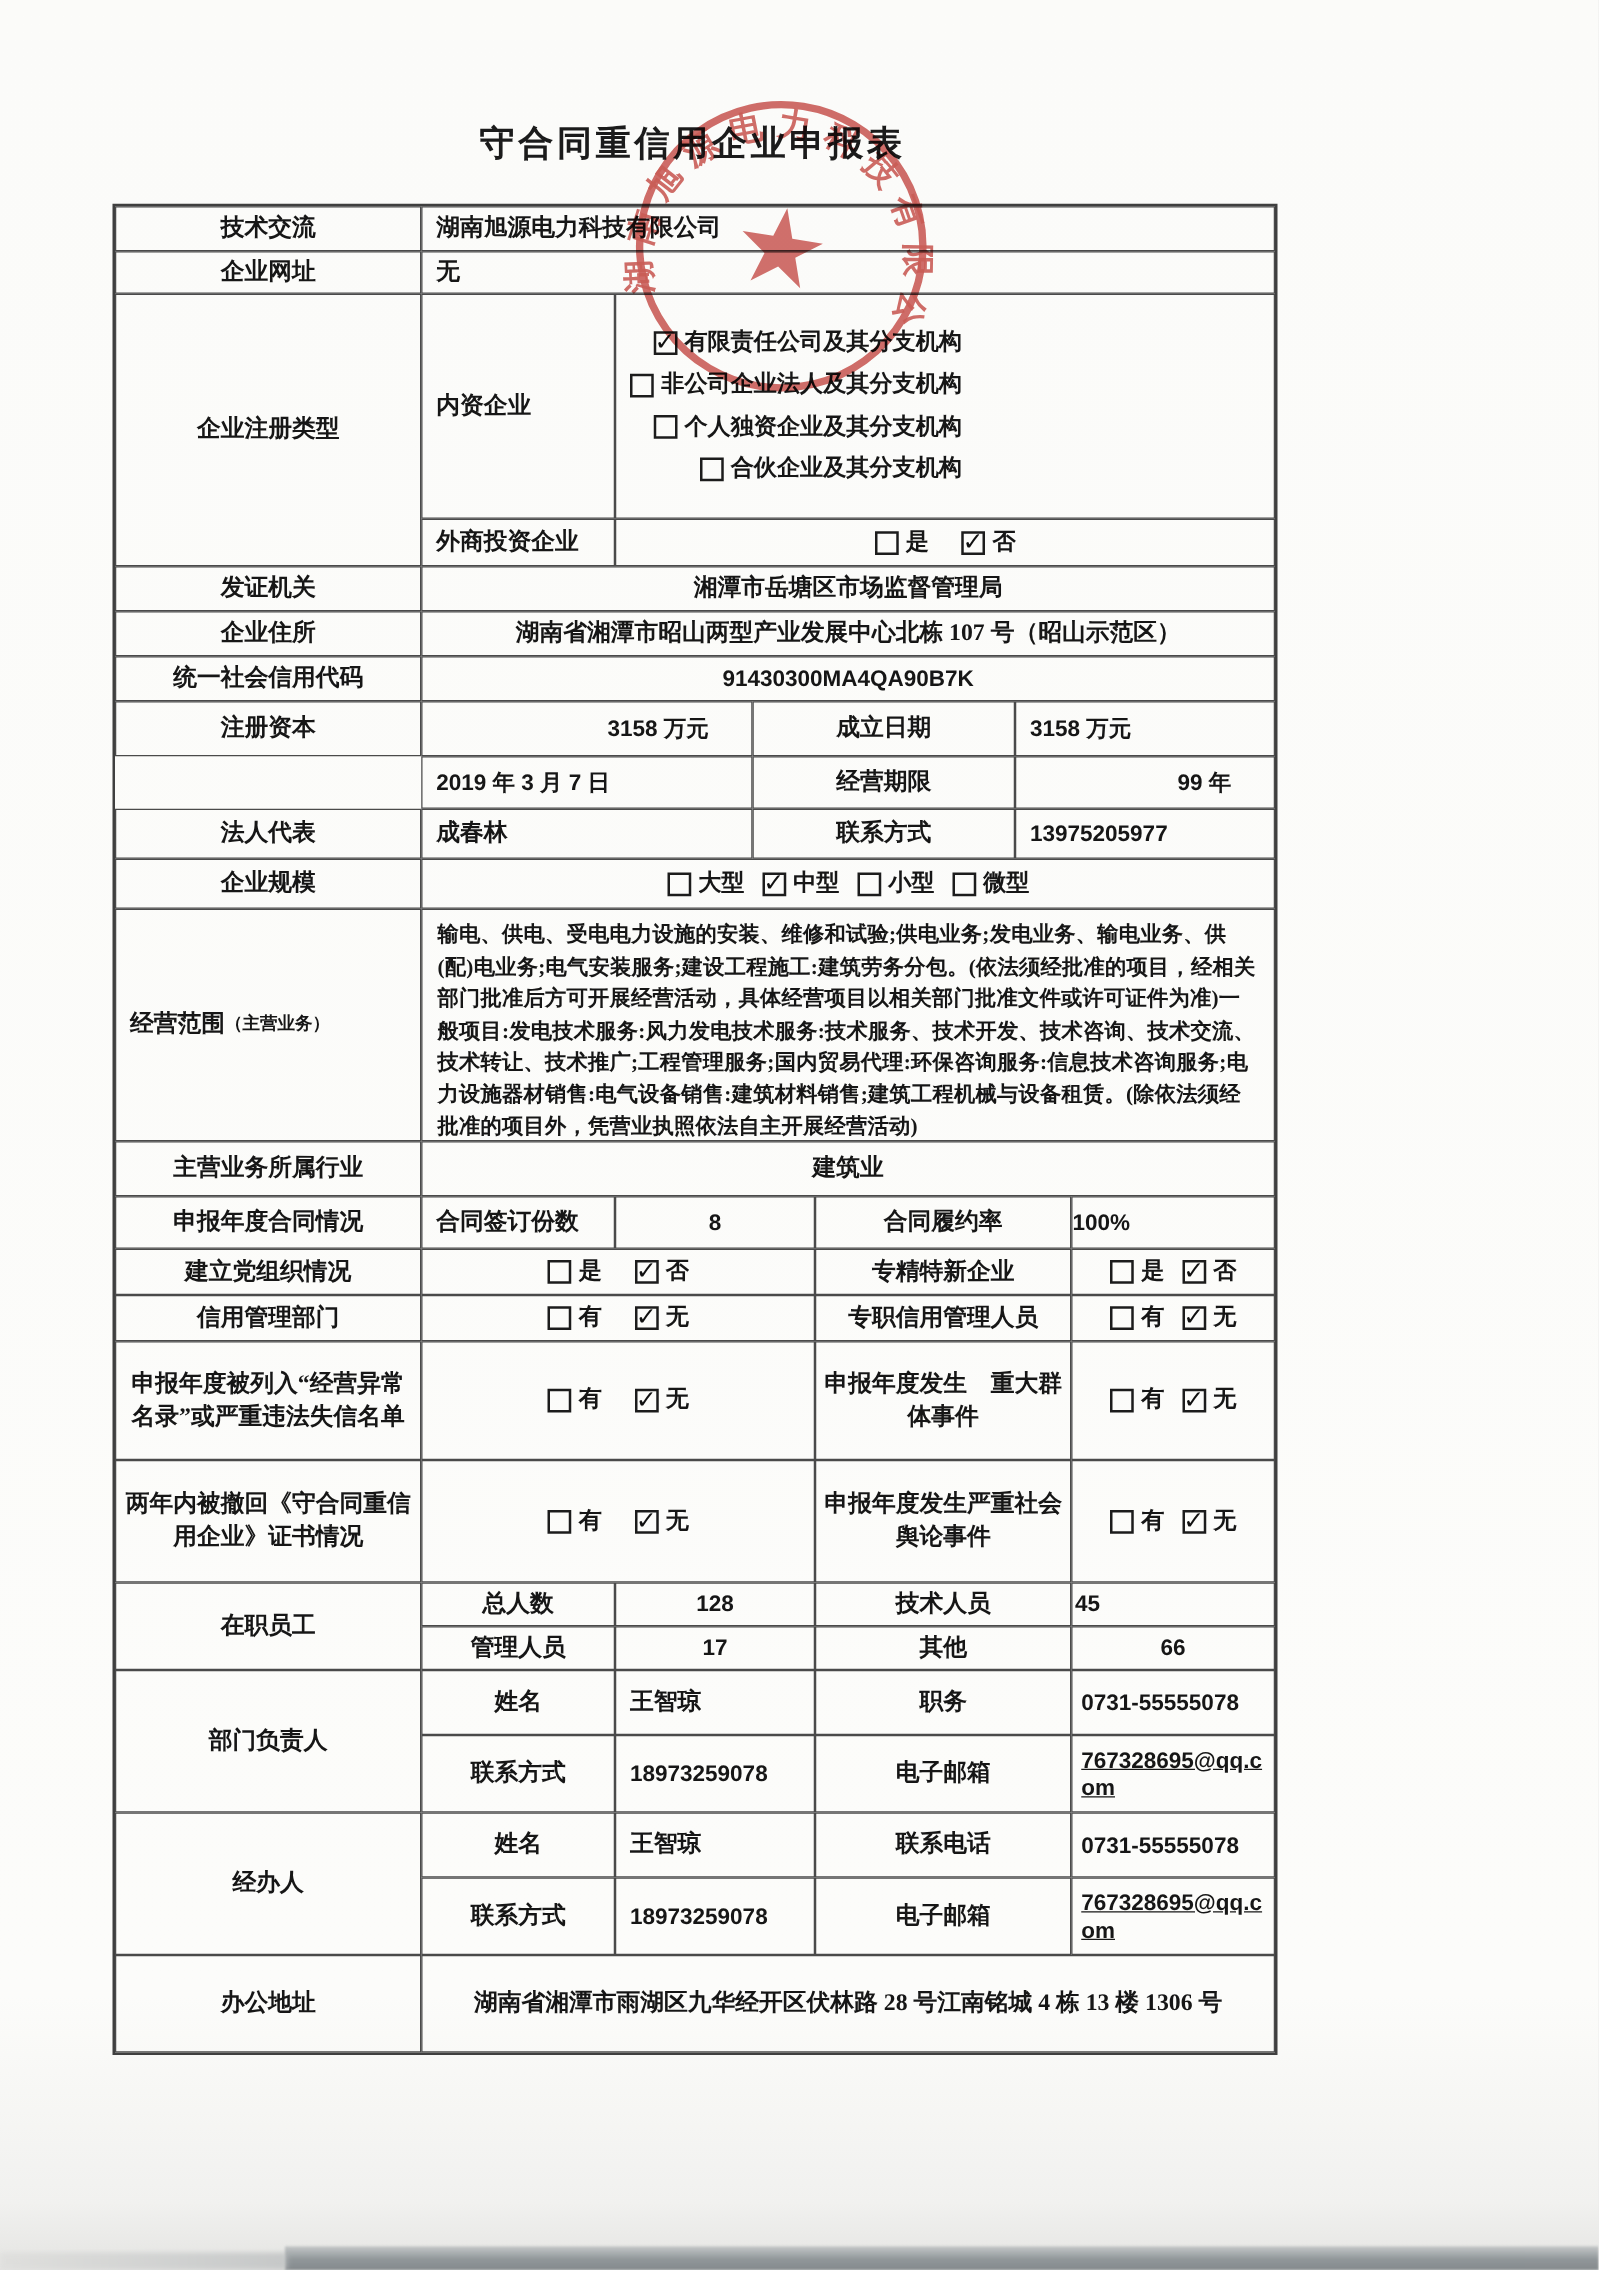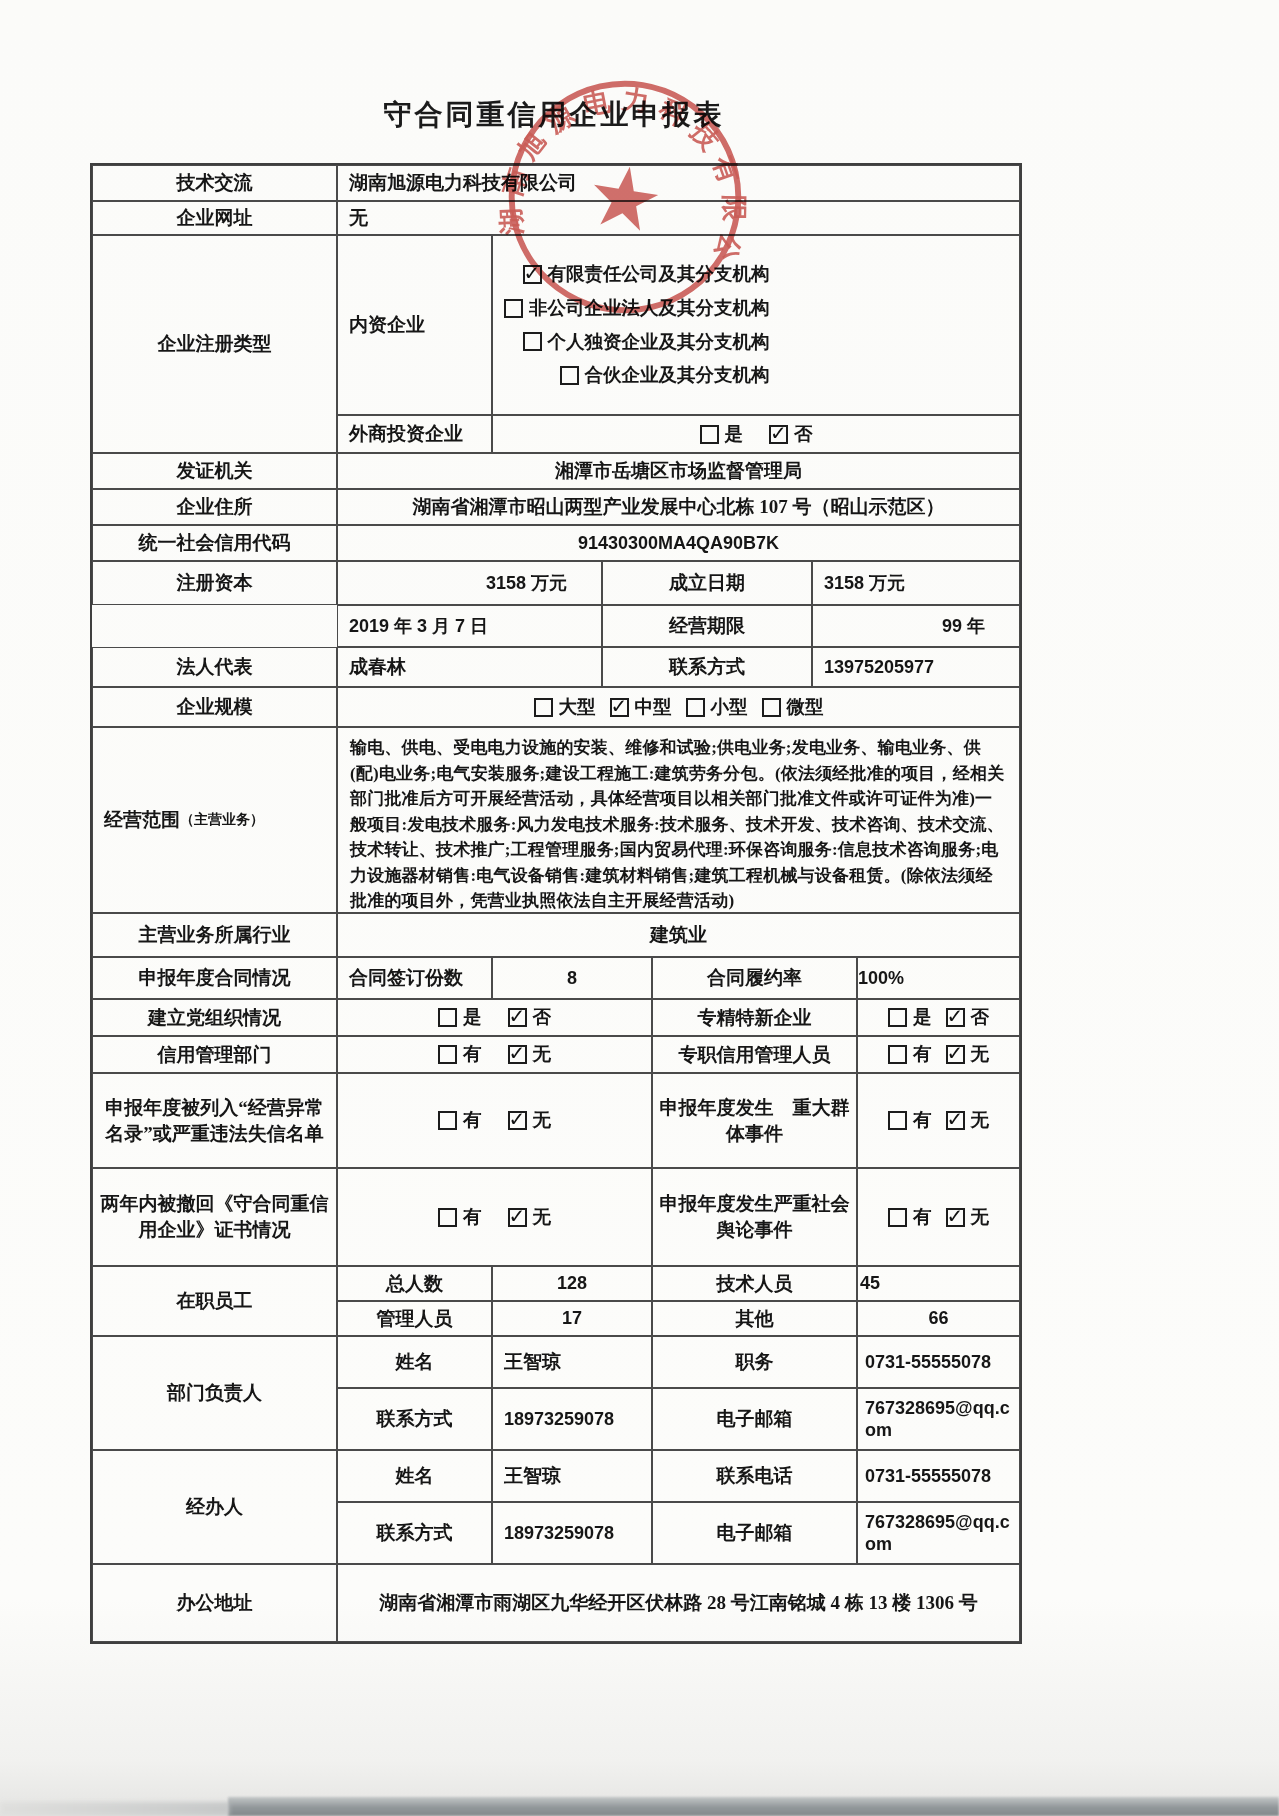--- a/index.html
+++ b/index.html
@@ -21,21 +21,21 @@
     border:2px solid #3f3f3f;background:transparent;
   }
   .cell{
     border:1px solid #4a4a4a;display:flex;align-items:center;justify-content:center;
     padding:2px 6px;font-size:19px;font-weight:600;line-height:1.35;text-align:center;
     overflow:hidden;
   }
   .cell.left{justify-content:flex-start;text-align:left;padding-left:11px;}
   .cell.right{justify-content:flex-end;text-align:right;padding-right:34px;}
   .num{font-family:"Liberation Sans","DejaVu Sans",sans-serif;font-weight:700;font-size:18px;}
-  .email{word-break:break-all;line-height:1.25;padding-right:4px;}
+  .email{word-break:break-all;line-height:1.25;padding-right:4px;text-decoration:underline;}
   .scope{
     font-size:17px;line-height:25.5px;text-align:left;align-items:flex-start;
     padding:7px 10px 4px 12px;font-weight:600;letter-spacing:0.2px;
   }
   .label-note{font-size:14px;font-weight:600;}
   
   .cb-group{display:flex;flex-wrap:wrap;align-items:center;justify-content:center;gap:2px 26px;}
   .cb-group.tight{gap:2px 14px;}
   .cb-group.v{flex-direction:column;align-items:flex-end;justify-content:center;gap:9px;}
   .cb-item{display:inline-flex;align-items:center;white-space:nowrap;font-weight:600;}

